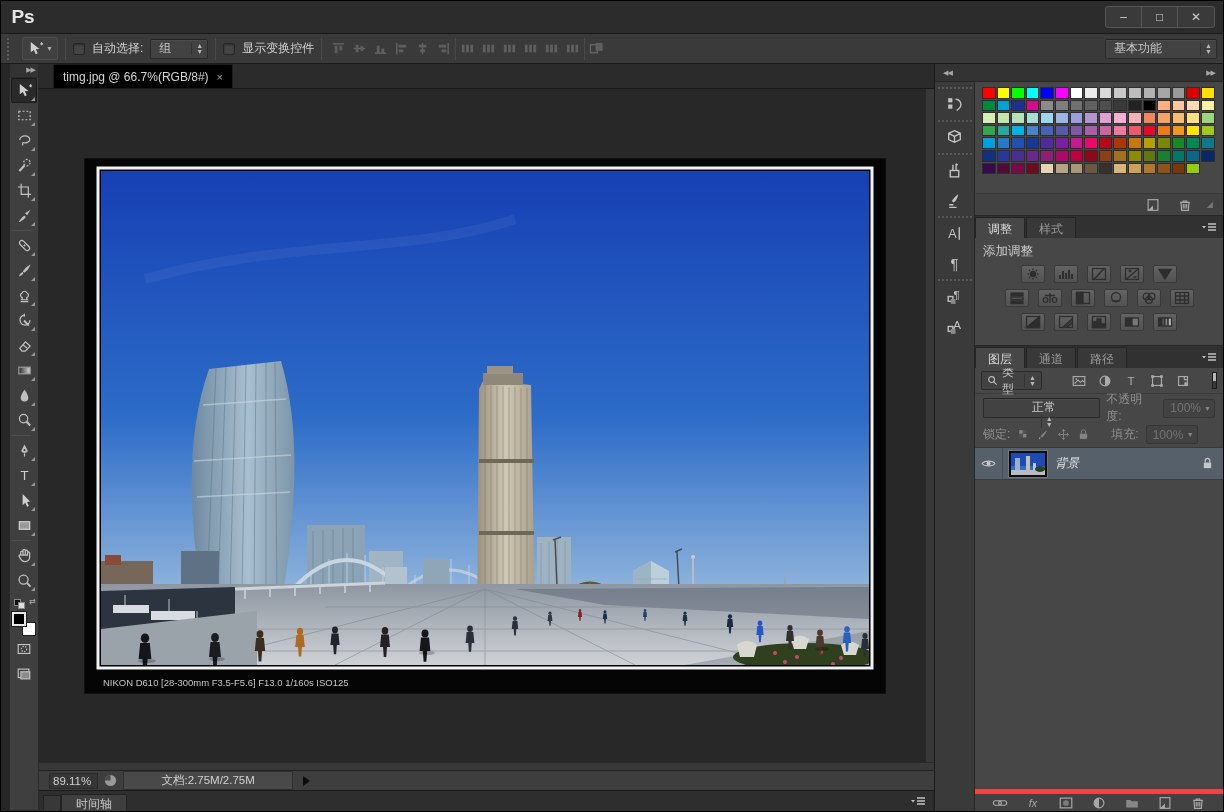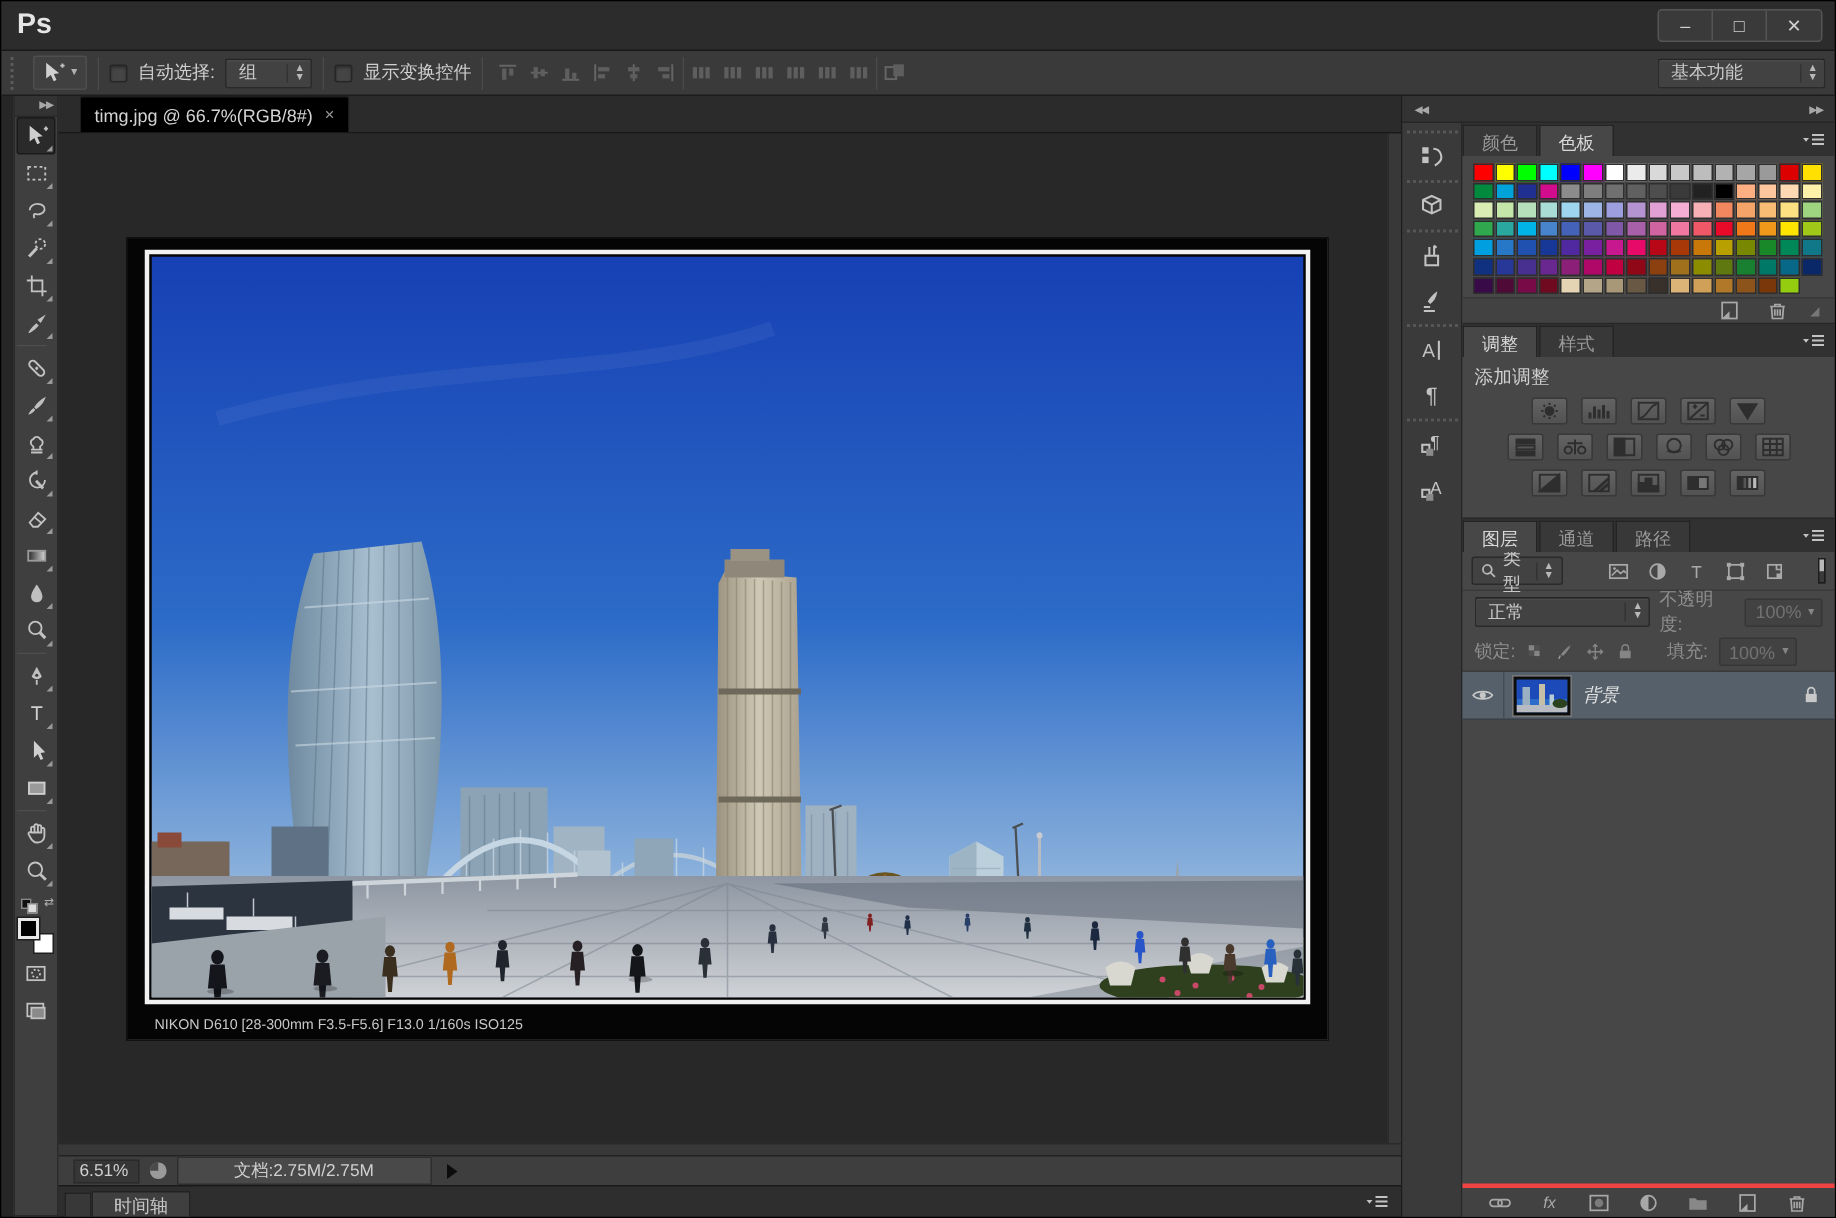--- a/index.html
+++ b/index.html
@@ -98,32 +98,32 @@
 
   .layers-panel { flex:1; background:#474747; display:flex; flex-direction:column; min-height:0; }
   .filter-row { height:26px; display:flex; align-items:center; gap:19px; padding:0 6px; border-bottom:1px solid #3a3a3a; }
   .filter-kind { display:flex; align-items:center; gap:4px; background:#424242; border:1px solid #2a2a2a; border-radius:2px; height:19px; padding:0 5px; width:74px; justify-content:space-between; }
   .filter-icons { display:flex; gap:6px; margin-left:8px; }
   .filter-icon { width:20px; height:18px; display:flex; align-items:center; justify-content:center; opacity:.8; }
   .filter-toggle { margin-left:auto; width:10px; height:17px; background:#2a2a2a; border:1px solid #1c1c1c; display:flex; flex-direction:column; }
   .filter-toggle .on { flex:1; background:#b8b8b8; }
   .filter-toggle .off { flex:1; background:#3a3a3a; }
   .blend-row { height:28px; display:flex; align-items:center; gap:6px; padding:0 8px; }
-  .blend-dd { width:118px; }
+  .blend-dd { width:118px;flex-direction:column; }
   .dim { color:#8f8f8f; }
   .mini-dd { width:52px; height:19px; display:flex; align-items:center; justify-content:space-between; background:#404040; border:1px solid #2c2c2c; border-radius:2px; padding:0 3px 0 6px; opacity:.6; }
   .lock-row { height:26px; display:flex; align-items:center; gap:7px; padding:0 8px; border-bottom:1px solid #3a3a3a; }
   .lockicons { display:flex; gap:7px; opacity:.75; }
   .layer-row { height:32px; display:flex; align-items:center; background:#55606a; border-bottom:1px solid #3a3f46; }
   .eyebox { width:28px; height:100%; display:flex; align-items:center; justify-content:center; border-right:1px solid #444c55; }
   .thumb { width:38px; height:26px; background:#111; border:2px solid #0d0d0d; outline:1px solid #777; margin:0 8px 0 6px; }
   .layer-name { font-style:italic; font-size:12px; color:#e2e2e2; flex:1; }
   .layer-lock { margin-right:10px; }
   .layers-empty { flex:1; background:#474747; }
-  .layers-footer { height:22px; background:#424242; border-top:3px solid #ef4444; display:flex; align-items:center; justify-content:center; gap:13px; flex:none; }
+  .layers-footer { height:22px; background:#424242; border-top:5px solid #ef4444; display:flex; align-items:center; justify-content:center; gap:13px; flex:none; }
   .lf-icon { width:20px; height:16px; display:flex; align-items:center; justify-content:center; opacity:.8; }
 
   svg { display:block; }
   text { font-family:"Liberation Sans","DejaVu Sans",sans-serif; }
 </style>
 </head>
 <body>
 
 <div class="app">
 
@@ -611,21 +611,21 @@
             <rect x="0" y="0" width="800" height="534" fill="none" stroke="#050505" stroke-width="18" opacity="0"></rect>
             <text x="18" y="527" font-size="9.5" fill="#c8c8c8">NIKON D610 [28-300mm F3.5-F5.6] F13.0 1/160s ISO125</text>
           </svg>
         </div>
         <div class="vscroll"></div>
       </div>
 
       <div class="hscroll"></div>
 
       <div class="statusbar">
-        <span class="zoomfield">6.51%</span>
+        <span class="zoomfield">89.11%</span>
         <span id="status-icon">
             <svg viewBox="0 0 14 14" width="13" height="13">
               <circle cx="7" cy="7" r="6" fill="#9a9a9a"></circle>
               <path d="M7 7 L7 1 A6 6 0 0 0 1 7 Z" fill="#4a4a4a"></path>
             </svg>
           </span>
         <span class="docinfo">文档:2.75M/2.75M</span>
         <span class="status-flyout"></span>
       </div>
 
@@ -704,30 +704,20 @@
                   <text x="11.5" y="11.5" font-size="11" text-anchor="middle" fill="#c2c2c2" stroke="none">A</text>
                   <rect x="3" y="9" width="4.5" height="4.5"></rect>
                   <rect x="5.5" y="11.5" width="4.5" height="4.5" fill="#8a8a8a" stroke="none"></rect>
                 </svg>
               </div>
             </div>
           </div>
         <div class="panels">
 
           <div class="swatches-panel">
-            <div class="panel-tabs" id="sw-tabs">
-                <div class="ptab">颜色</div>
-                <div class="ptab active">色板</div>
-                <span class="pmenu">
-                  <svg viewBox="0 0 16 10" width="16" height="10">
-                    <path d="M1 4 L5 4 L3 6.5 Z" fill="#c2c2c2"></path>
-                    <path d="M7 2 H15 M7 5 H15 M7 8 H15" stroke="#c2c2c2" stroke-width="1.4"></path>
-                  </svg>
-                </span>
-              </div>
             <div class="swatch-grid" id="sw-grid">
                 <div class="swatch-row">
                   <div class="swatch" title="#ff0000" style="background: rgb(255, 0, 0);"></div>
                   <div class="swatch" title="#ffff00" style="background: rgb(255, 255, 0);"></div>
                   <div class="swatch" title="#00ff00" style="background: rgb(0, 255, 0);"></div>
                   <div class="swatch" title="#00ffff" style="background: rgb(0, 255, 255);"></div>
                   <div class="swatch" title="#0000ff" style="background: rgb(0, 0, 255);"></div>
                   <div class="swatch" title="#ff00ff" style="background: rgb(255, 0, 255);"></div>
                   <div class="swatch" title="#ffffff" style="background: rgb(255, 255, 255);"></div>
                   <div class="swatch" title="#ebebeb" style="background: rgb(235, 235, 235);"></div>

